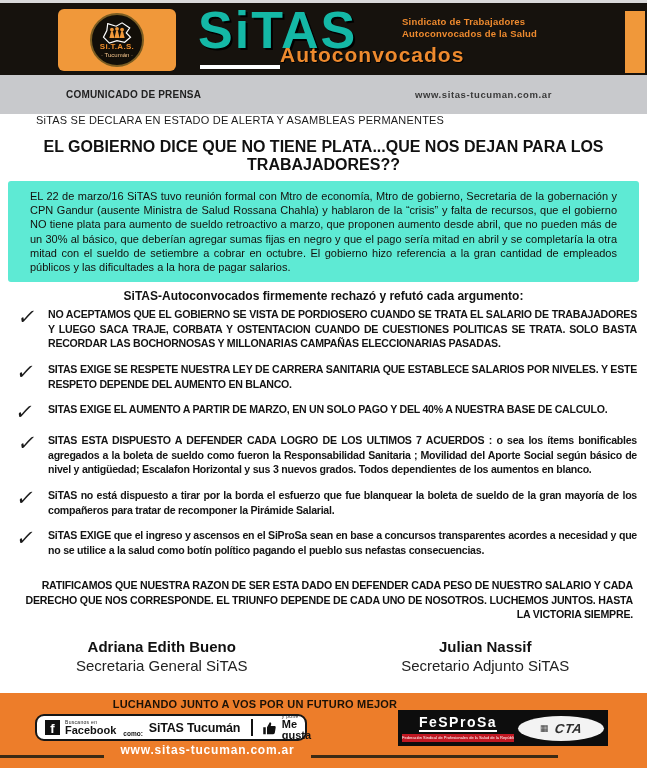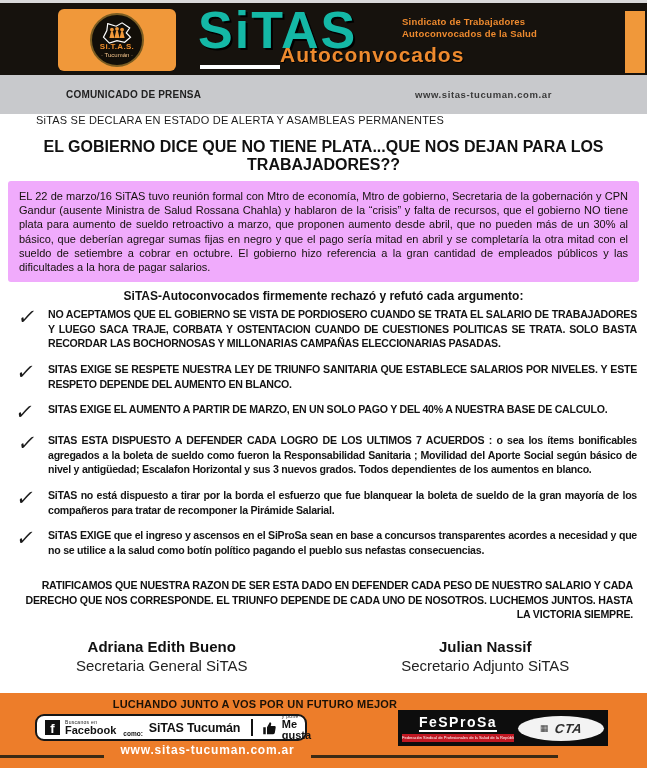--- a/index.html
+++ b/index.html
@@ -31,22 +31,22 @@
   .pressbar { height:39px; background:#c8c9cc; display:flex; align-items:center;
               justify-content:space-between; padding:0 95px 0 66px; flex:none; }
   .pressbar .label { font-size:10px; font-weight:bold; color:#222; letter-spacing:.2px; }
   .pressbar .site { font-size:9.5px; font-weight:bold; color:#3a3a3a; letter-spacing:.6px; }
 
   
   .headline1 { text-align:left; font-size:11px; color:#1c1c1c; margin-top:0; letter-spacing:.2px;padding-left:36px; }
   .headline2 { text-align:center; font-size:16px; font-weight:bold; color:#111; margin-top:12px; }
 
   
-  .leadbox { margin:7px 8px 0 8px; background:#f0abfc; border-radius:3px;
-             padding:8px 11px; font-size:11px; line-height:14.2px; color:#14100c;
+  .leadbox { margin:7px 8px 0 8px; background:#5eead4; border-radius:3px;
+             padding:8px 22px; font-size:11px; line-height:14.2px; color:#14100c;
              text-align:justify; }
 
   
   .rebuttal-heading { text-align:center; font-size:12px; font-weight:bold; color:#111; margin-top:7px; }
   .demands { margin:4px 8px 0 14px; }
   .demand { display:flex; margin-bottom:11px; }
   .demand .check { flex:none; width:34px; font-size:21px; line-height:20px; color:#1a1a1a;
                    transform:skewX(-12deg); padding-left:2px; }
   .demand .txt { font-size:10.6px; font-weight:bold; line-height:14.6px; color:#141414;
                  letter-spacing:-.25px; text-align:justify; padding-right:2px; }
@@ -148,21 +148,21 @@
 
   <div class="rebuttal-heading">SiTAS-Autoconvocados  firmemente rechazó y refutó cada argumento:</div>
 
   <div class="demands">
     <div class="demand">
       <span class="check">✓</span>
       <span class="txt">NO ACEPTAMOS QUE EL GOBIERNO SE VISTA DE PORDIOSERO CUANDO SE TRATA EL SALARIO DE TRABAJADORES Y LUEGO SACA TRAJE, CORBATA Y OSTENTACION CUANDO DE CUESTIONES POLITICAS SE TRATA. SOLO BASTA RECORDAR LAS BOCHORNOSAS Y MILLONARIAS CAMPAÑAS ELECCIONARIAS PASADAS.</span>
     </div>
     <div class="demand">
       <span class="check">✓</span>
-      <span class="txt">SITAS EXIGE SE RESPETE NUESTRA LEY DE TRIUNFO SANITARIA QUE ESTABLECE SALARIOS POR NIVELES. Y ESTE RESPETO DEPENDE DEL AUMENTO EN BLANCO.</span>
+      <span class="txt">SITAS EXIGE SE RESPETE NUESTRA LEY DE CARRERA SANITARIA QUE ESTABLECE SALARIOS POR NIVELES. Y ESTE RESPETO DEPENDE DEL AUMENTO EN BLANCO.</span>
     </div>
     <div class="demand">
       <span class="check">✓</span>
       <span class="txt">SITAS EXIGE EL AUMENTO A PARTIR DE MARZO, EN UN SOLO PAGO Y DEL 40% A NUESTRA BASE DE CALCULO.</span>
     </div>
     <div class="demand">
       <span class="check">✓</span>
       <span class="txt">SITAS ESTA DISPUESTO A DEFENDER CADA LOGRO DE LOS ULTIMOS 7 ACUERDOS : o sea los ítems bonificables agregados a la boleta de sueldo como fueron la Responsabilidad Sanitaria ; Movilidad del Aporte Social según básico de nivel y antigüedad; Escalafon Horizontal y sus 3 nuevos grados. Todos dependientes de los aumentos en blanco.</span>
     </div>
     <div class="demand">

